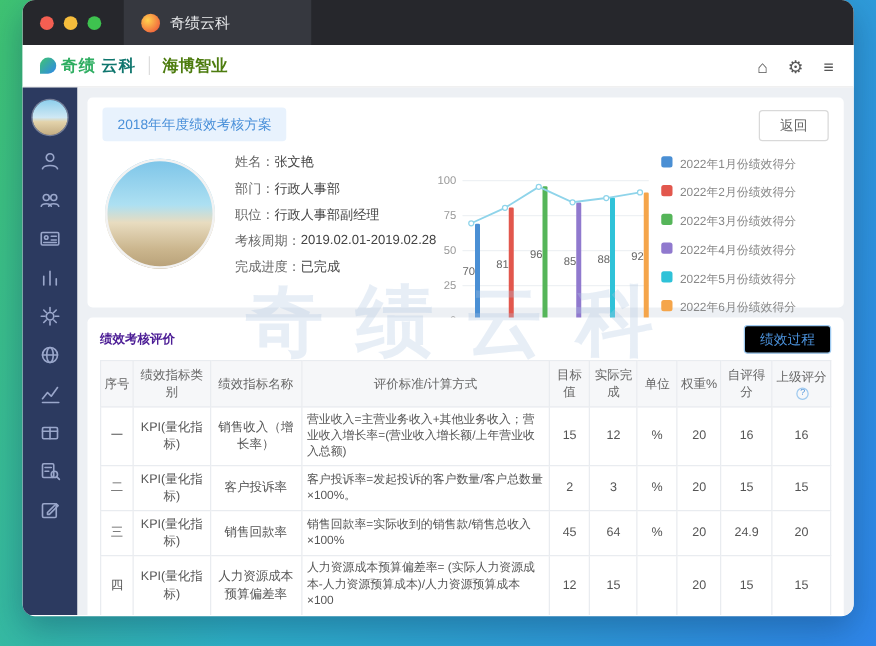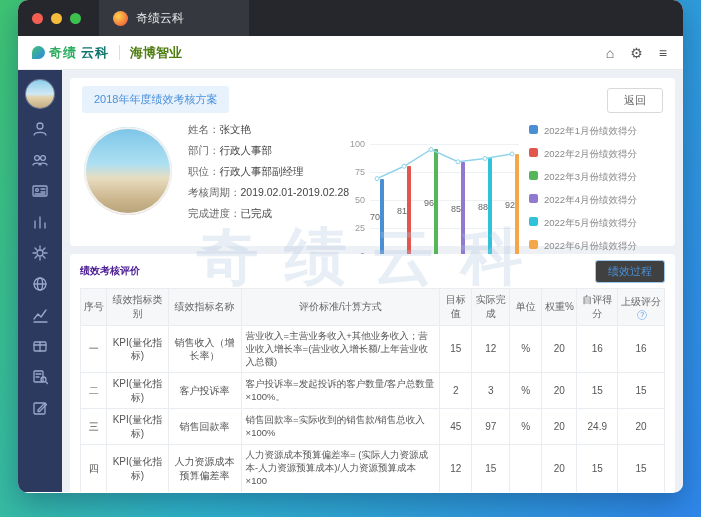--- a/index.html
+++ b/index.html
@@ -61,21 +61,21 @@
   .bar{width:14px;border-radius:1px 1px 0 0;}
   .lineov{position:absolute;bottom:0;left:0;overflow:visible;z-index:3;}
   .legend{margin-left:10px;margin-top:4px;width:132px;flex-shrink:0;}
   .lg-item{display:flex;align-items:flex-start;gap:6px;margin-bottom:10px;cursor:pointer;}
   .lg-sq{width:9px;height:9px;border-radius:2px;flex-shrink:0;}
   .lg-tx{font-size:9.5px;color:#888;white-space:nowrap;}
   
   .card2{padding:6px 10px 8px;}
   .card2-top{display:flex;justify-content:space-between;align-items:center;margin-bottom:6px;height:22px;}
   .sec-title{font-size:10px;color:#4c1d95;font-weight:bold;}
-  .process-btn{background:#404040;border:1px solid #9ec9ef;color:#4a90d9;font-size:11px;padding:3px 12px;border-radius:3px;cursor:pointer;font-family:inherit;}
+  .process-btn{background:#000000;border:1px solid #9ec9ef;color:#4a90d9;font-size:11px;padding:3px 12px;border-radius:3px;cursor:pointer;font-family:inherit;}
   .tbl{width:100%;border-collapse:collapse;table-layout:fixed;font-size:10px;color:#555;}
   .tbl th{background:#f6f7f9;font-weight:normal;color:#666;border:1px solid #e9ecf0;padding:4px 2px;text-align:center;}
   .tbl td{border:1px solid #e9ecf0;padding:4px 4px;text-align:center;vertical-align:middle;line-height:1.35;}
   .c-left{text-align:left !important;font-size:9.5px;}
   .help{display:inline-block;width:10px;height:10px;line-height:8px;border:1px solid #9ec9ef;color:#4a90d9;
         border-radius:50%;font-size:7px;margin-left:2px;text-align:center;vertical-align:1px;cursor:pointer;}
 </style>
 </head>
 <body>
 
@@ -329,21 +329,21 @@
                   <td>20</td>
                   <td>15</td>
                   <td>15</td>
                 </tr>
                 <tr>
                   <td>三</td>
                   <td>KPI(量化指标)</td>
                   <td>销售回款率</td>
                   <td class="c-left">销售回款率=实际收到的销售款/销售总收入×100%</td>
                   <td>45</td>
-                  <td>97</td>
+                  <td>64</td>
                   <td>%</td>
                   <td>20</td>
                   <td>24.9</td>
                   <td>20</td>
                 </tr>
                 <tr>
                   <td>四</td>
                   <td>KPI(量化指标)</td>
                   <td>人力资源成本预算偏差率</td>
                   <td class="c-left">人力资源成本预算偏差率= (实际人力资源成本-人力资源预算成本)/人力资源预算成本×100</td>

